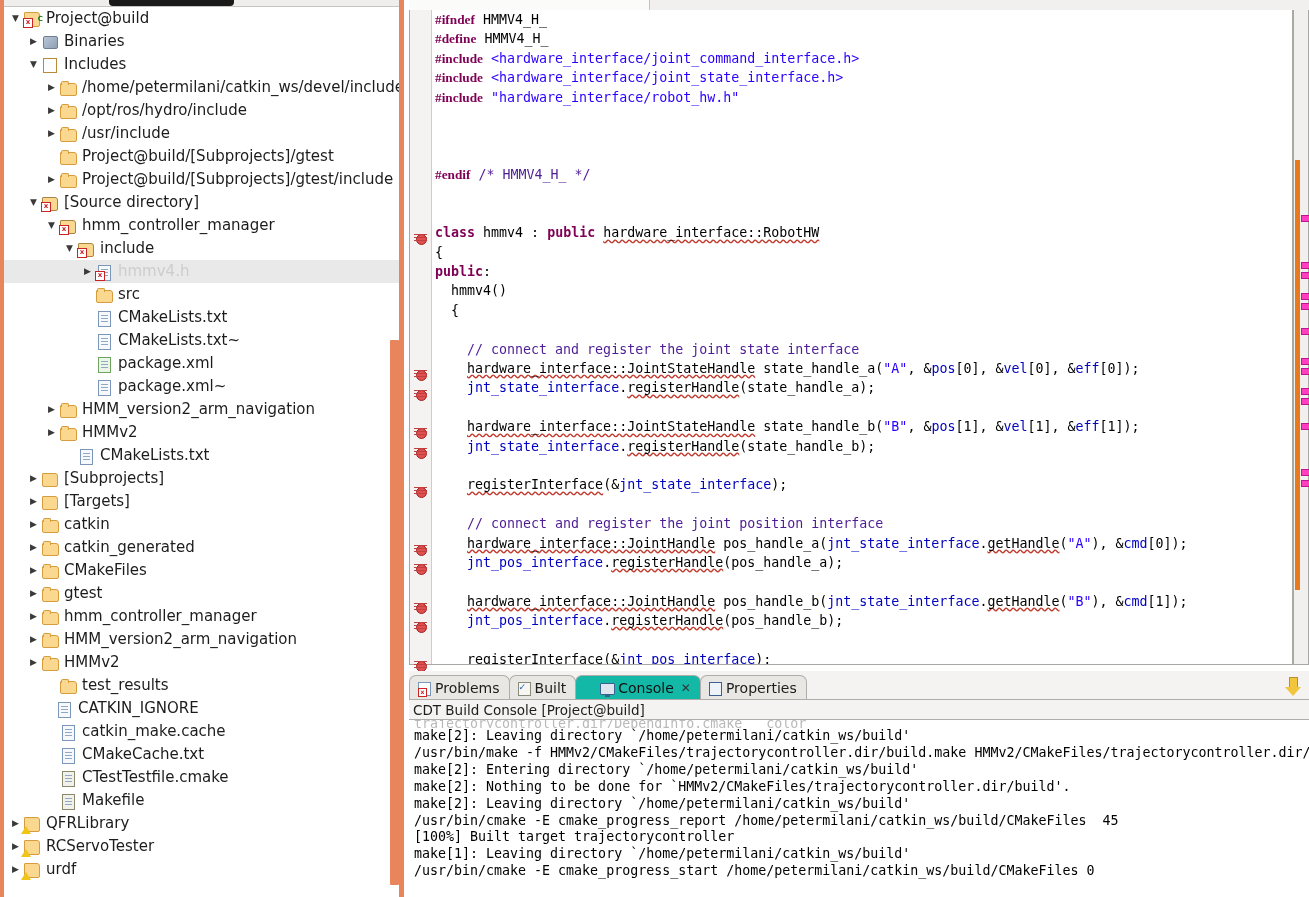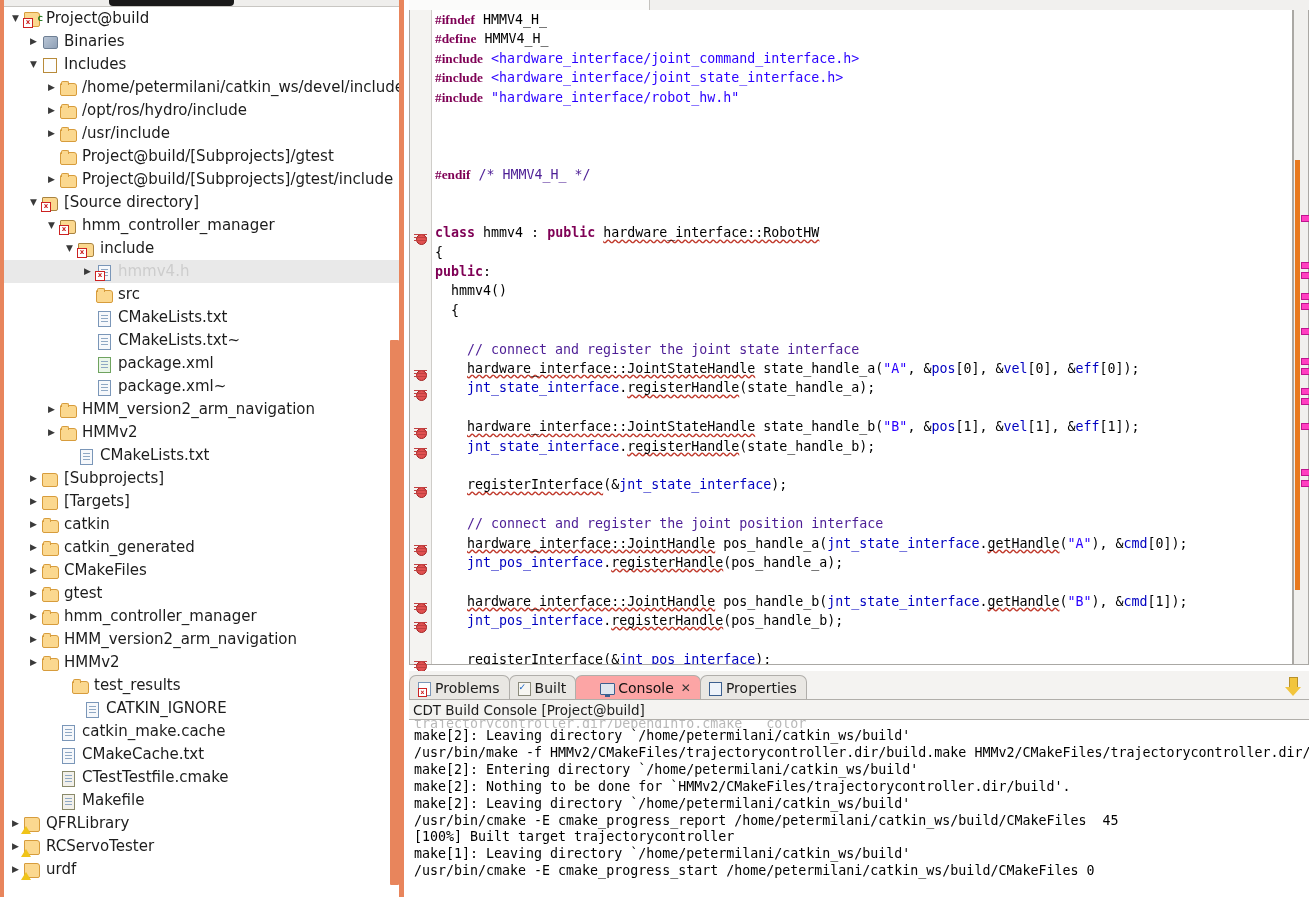--- a/index.html
+++ b/index.html
@@ -183,21 +183,21 @@
     position:absolute; left:0; top:2px; height:26px; width:900px;
     display:flex; align-items:flex-end;
   }
   .ctab {
     height:24px; display:flex; align-items:center; gap:4px;
     padding:0 9px 0 7px; font-size:14px; color:#1c1c1c;
     border:1px solid #b0aeaa; border-bottom:none;
     border-radius:7px 7px 0 0; background:#e9e7e3; margin-right:-1px;
     box-sizing:border-box; position:relative;
   }
-  .ctab.active { background:#fca5a5; color:#111;padding-left:24px; }
+  .ctab.active { background:#14b8a6; color:#111;padding-left:24px; }
   .ctabico { width:14px; height:14px; position:relative; flex:0 0 14px; }
   .ic-problems { position:absolute; left:1px; top:1px; width:11px;height:12px;
     background:#fdfdfd; border:1px solid #7a96b8; }
   .ic-problems::after{ content:"x"; position:absolute; left:-1px; bottom:-2px;
     width:7px;height:7px; background:#fff;border:1px solid #c22; color:#c22;
     font-size:6px;line-height:6px;text-align:center;font-weight:bold;}
   .ic-tasks { position:absolute; left:1px; top:1px; width:11px;height:12px;
     background:#f7f6f2; border:1px solid #8a8a7a; }
   .ic-tasks::after{content:"✓"; position:absolute;left:0;top:-1px;color:#1560c0;font-size:9px;}
   .ic-console { position:absolute; left:0px; top:2px; width:13px;height:10px;
@@ -445,28 +445,28 @@
           </span>
           <span class="tlabel">HMM_version2_arm_navigation</span>
         </div>
         <div class="trow" style="padding-left: 22px;">
           <span class="arrow">▶</span>
           <span class="ico">
             <span class="ic-folder"></span>
           </span>
           <span class="tlabel">HMMv2</span>
         </div>
-        <div class="trow" style="padding-left: 52px;">
+        <div class="trow" style="padding-left: 40px;">
           <span class="arrow none"></span>
           <span class="ico">
             <span class="ic-folder"></span>
           </span>
           <span class="tlabel">test_results</span>
         </div>
-        <div class="trow" style="padding-left: 64px;">
+        <div class="trow" style="padding-left: 36px;">
           <span class="arrow none"></span>
           <span class="ico">
             <span class="ic-file"></span>
           </span>
           <span class="tlabel">CATKIN_IGNORE</span>
         </div>
         <div class="trow" style="padding-left: 40px;">
           <span class="arrow none"></span>
           <span class="ico">
             <span class="ic-file"></span>

